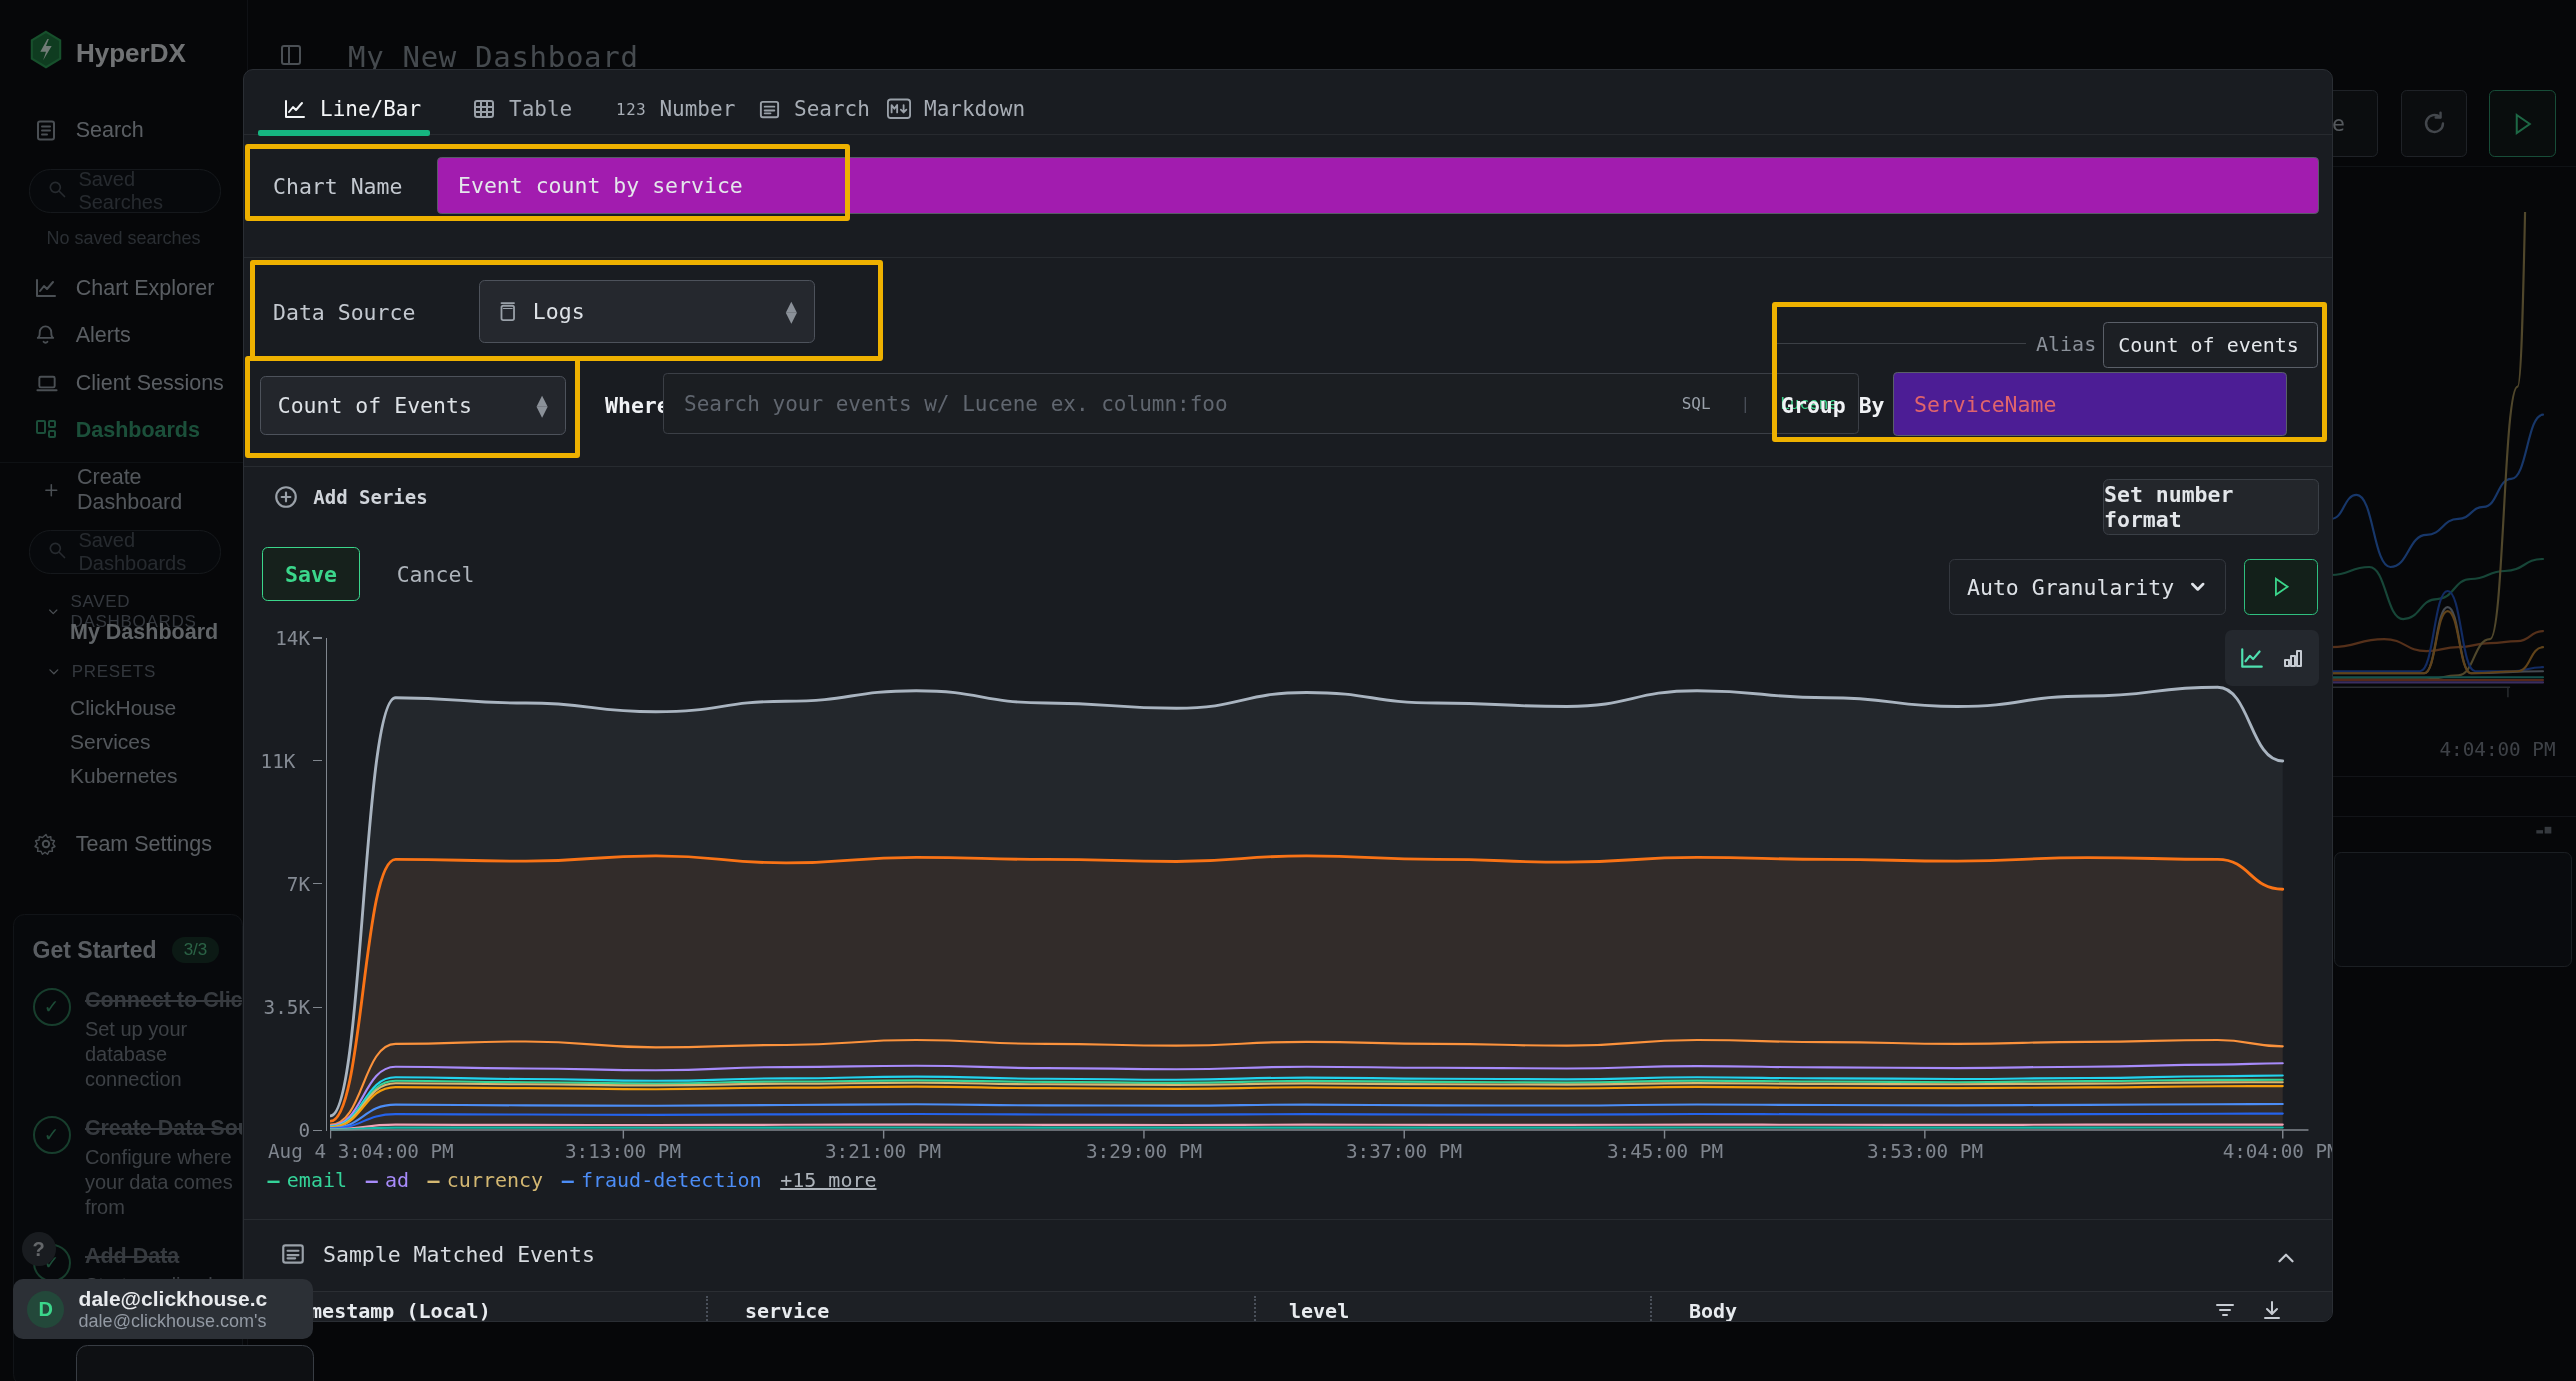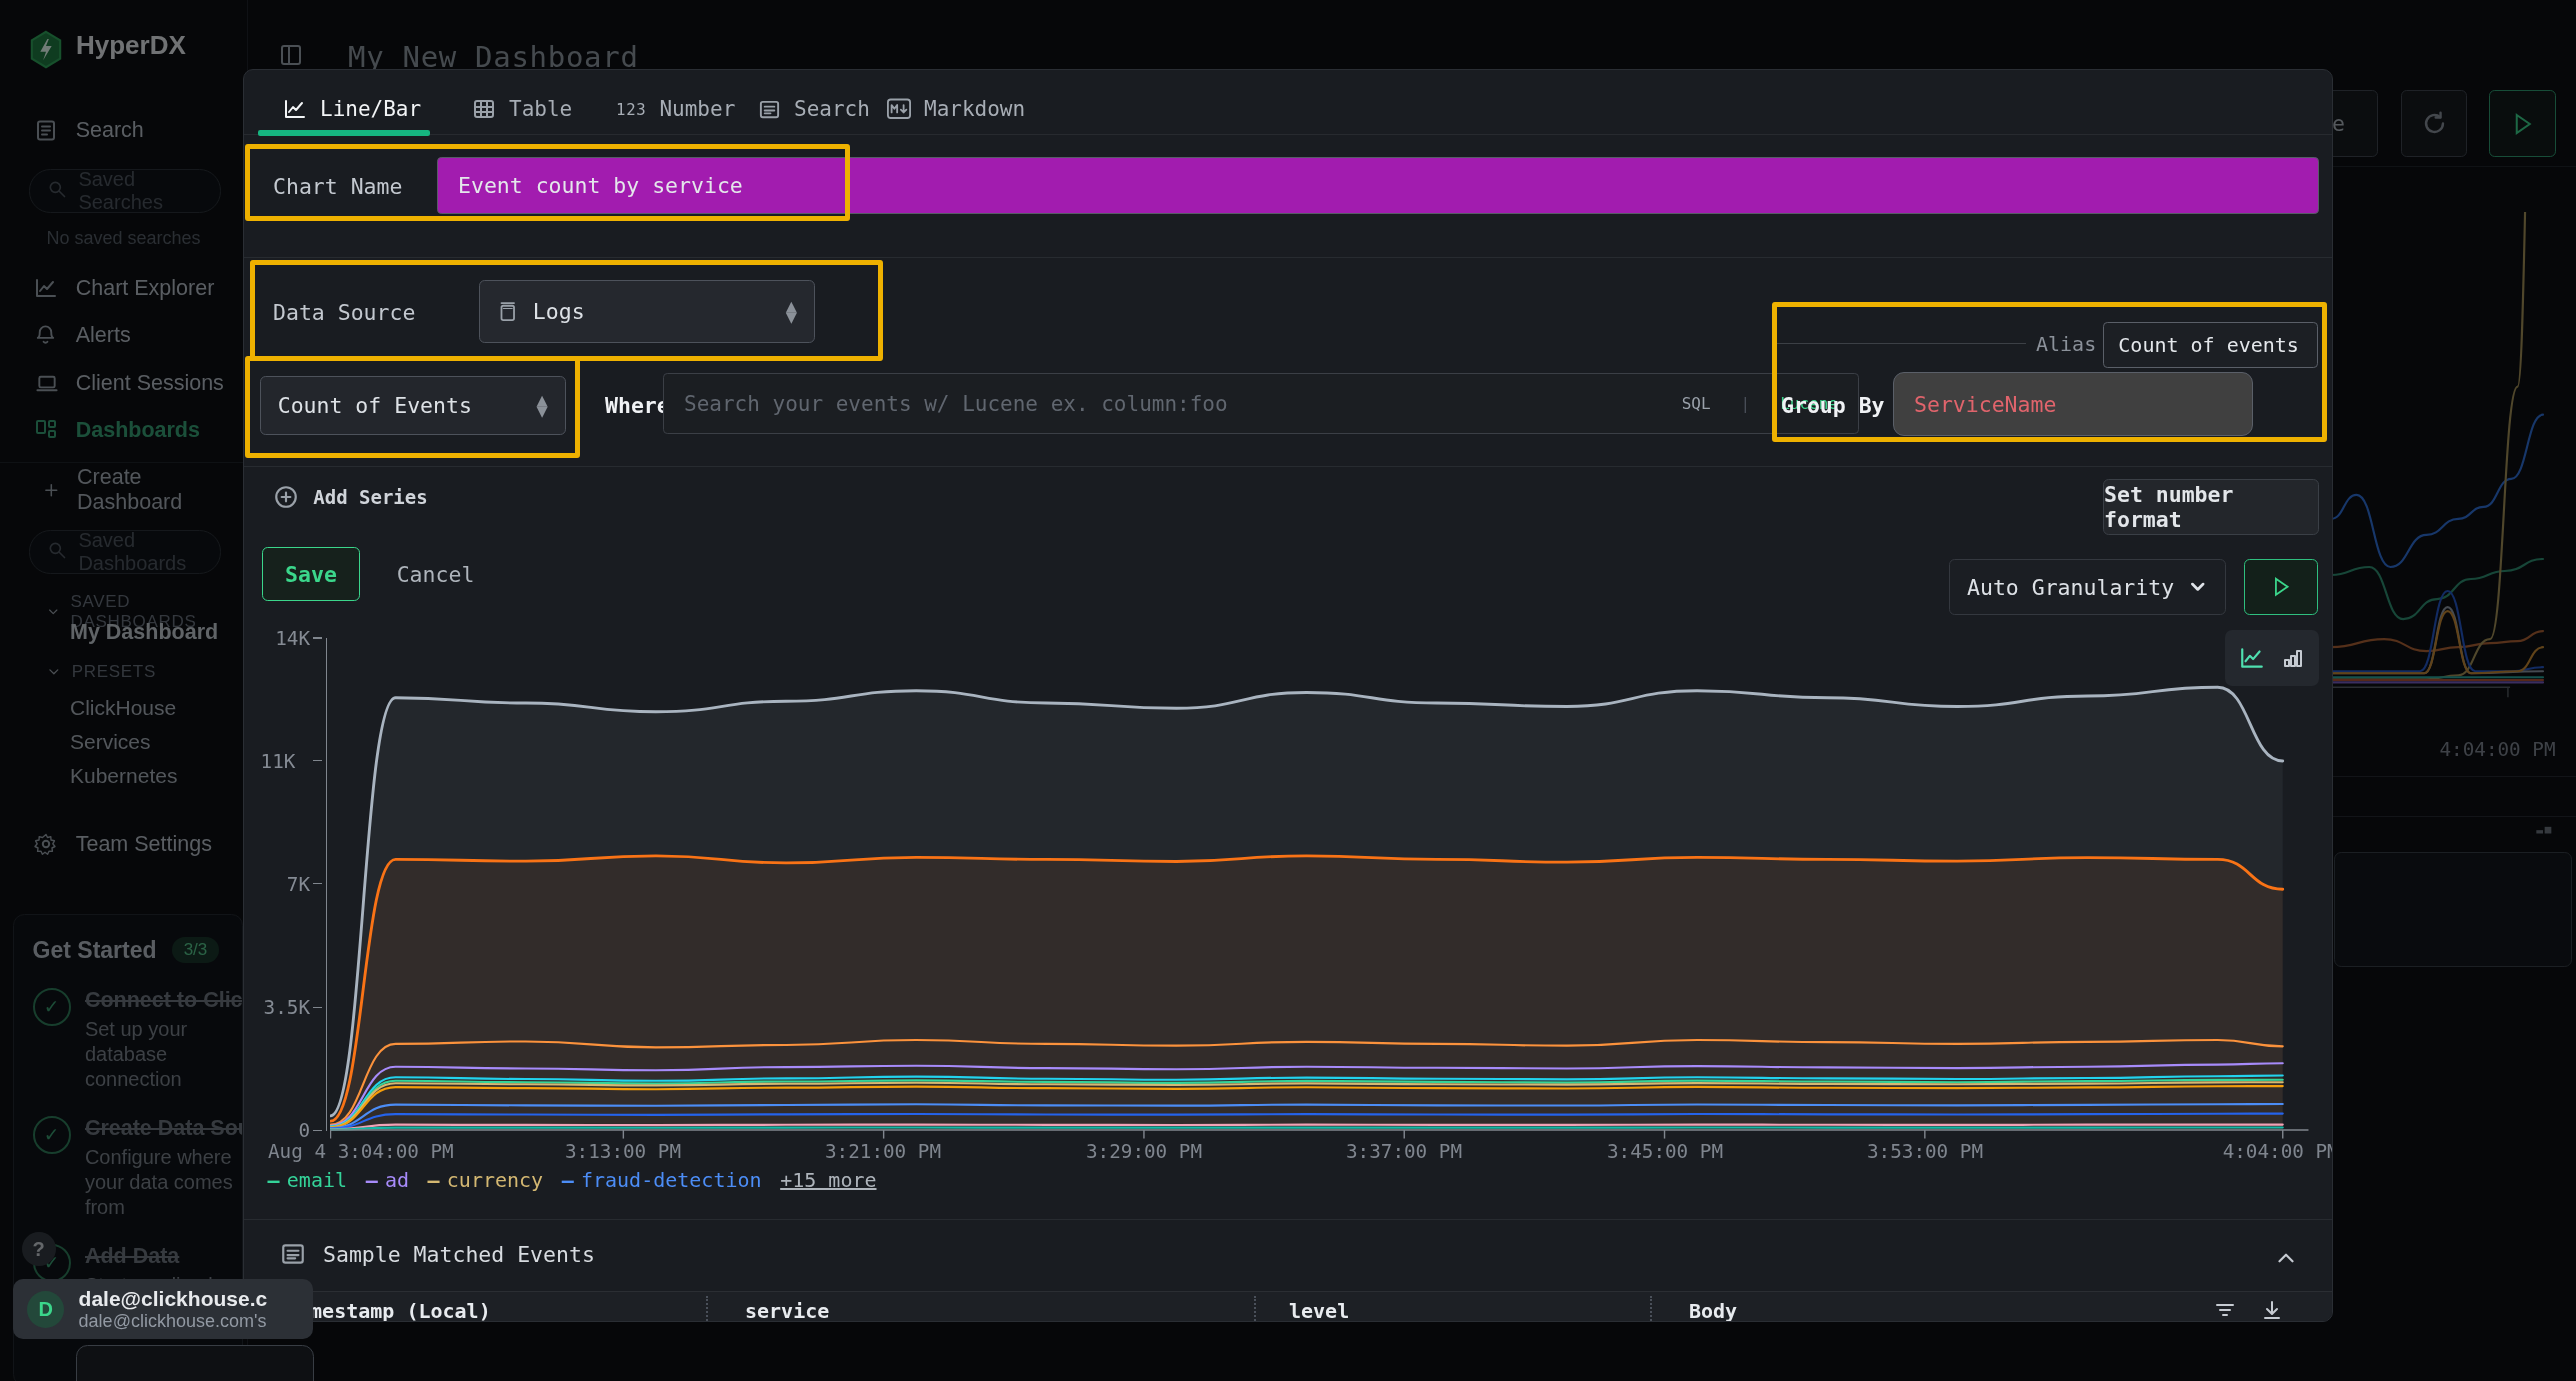--- a/index.html
+++ b/index.html
@@ -104,21 +104,21 @@
           <rect x="14" y="8" width="8" height="8"></rect>
           <rect x="4" y="12" width="8" height="4"></rect>
         </svg>
     </span>
     <div class="abs" style="left:2331px;top:776px;width:245px;height:1.4px;background:#24272c;"></div>
     <div class="abs" style="left:2331px;top:816px;width:245px;height:1.4px;background:#24272c;"></div>
     <div class="abs" style="left:2334px;top:852px;width:236px;height:113px;border:1.4px solid #383d44;border-radius:7.2px;background:#121417;"></div>
   </div>
 
   <div id="sidebar">
-    <div class="abs" style="left:29px;top:30px;display:flex;align-items:flex-start;gap:13px;">
+    <div class="abs" style="left:29px;top:30px;display:flex;align-items:flex-end;gap:13px;">
       <svg width="34" height="39" viewBox="0 0 24 27">
         <path d="M12 1 L22 7 V20 L12 26 L2 20 V7 Z" fill="#1e7a3e" stroke="#2ea356" stroke-width="1.5"></path>
         <path d="M13 6 L8 15 H12 L10 21 L16 11 H12 L14 6 Z" fill="#eafff2"></path>
       </svg>
       <span style="font-size:26px;font-weight:bold;color:#e8eaed;">HyperDX</span>
     </div>
 
     <div class="sb-item" style="top:107px;">
       <span class="ic">
         <svg class="i" width="24" height="27" viewBox="0 0 24 24">
@@ -338,21 +338,21 @@
         <span style="color:#9aa1aa;">SQL</span>
         <span style="color:#4a4f58;">|</span>
         <span style="color:#3bd68b;">Lucene</span>
       </span>
     </div>
 
     <div class="abs" style="left:1530px;top:273px;width:252px;height:1.4px;background:#3c4046;"></div>
     <div class="rowlabel" style="left:1792px;top:262px;color:#8b919a;font-size:20px;">Alias</div>
     <input class="inp" style="left: 1859px; top: 252px; width: 215px; height: 46px; font-size: 20px; background: rgb(28, 31, 36); border-color: rgb(90, 95, 104); padding: 0px 14.3px;" readonly="" value="Count of events">
     <div class="rowlabel" style="left:1537px;top:323px;color:#f0f2f5;font-weight:bold;">Group By</div>
-    <input class="inp" style="left: 1649px; top: 302px; width: 360px; height: 64px; background: #404040; border-color: rgb(90, 95, 104); color: rgb(224, 100, 108); border-radius: 11px;" readonly="" value="ServiceName">
+    <input class="inp" style="left: 1649px; top: 302px; width: 394px; height: 64px; background: #4c1d95; border-color: rgb(90, 95, 104); color: rgb(224, 100, 108);" readonly="" value="ServiceName">
 
     <div class="divider" style="top:396px;"></div>
 
     <div class="abs" style="left:29px;top:414px;display:flex;align-items:center;gap:14.3px;color:#d0d4da;font-size:19px;font-weight:bold;cursor:pointer;">
       <svg class="i" width="26" height="26" viewBox="0 0 24 24">
           <circle cx="12" cy="12" r="9"></circle>
           <line x1="12" y1="8" x2="12" y2="16"></line>
           <line x1="8" y1="12" x2="16" y2="12"></line>
         </svg>
       <span>Add Series</span>

